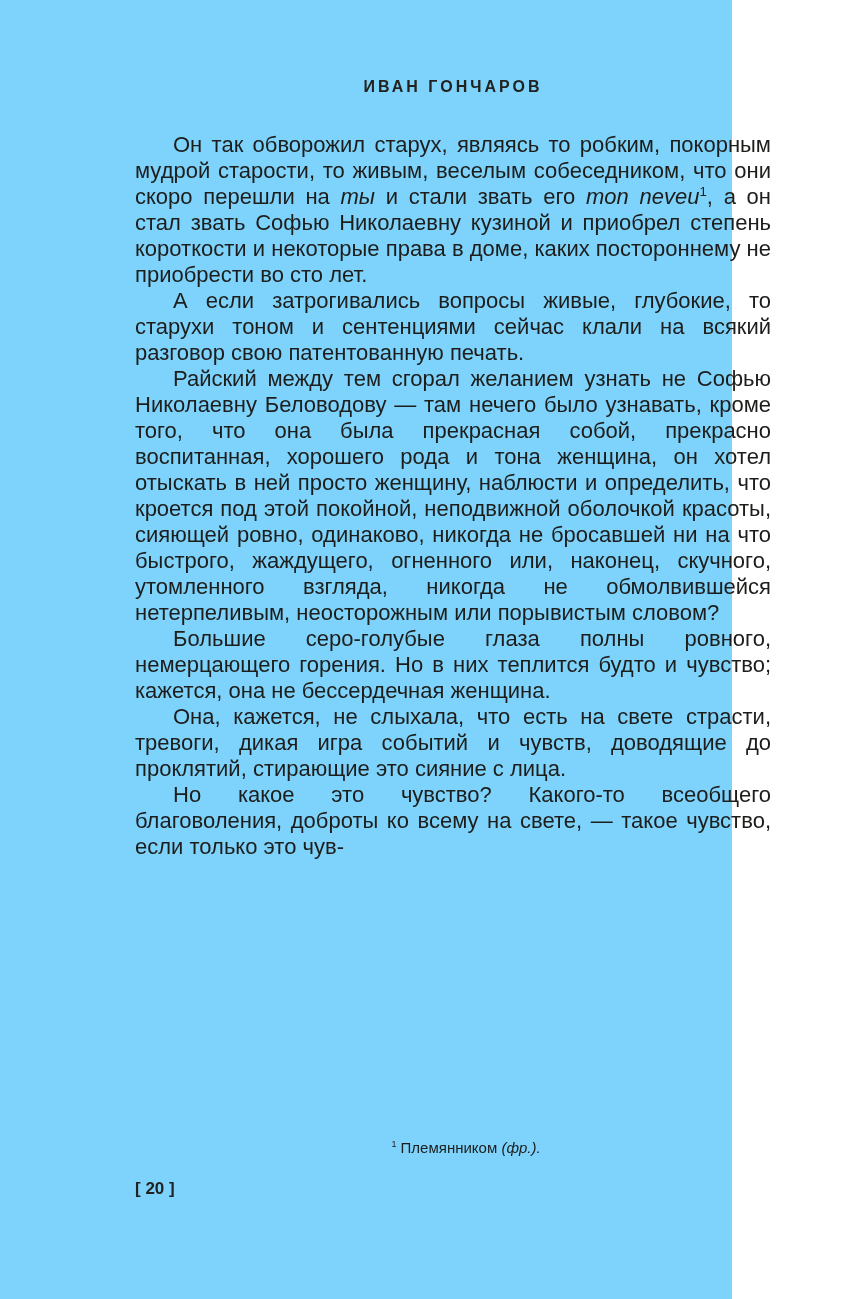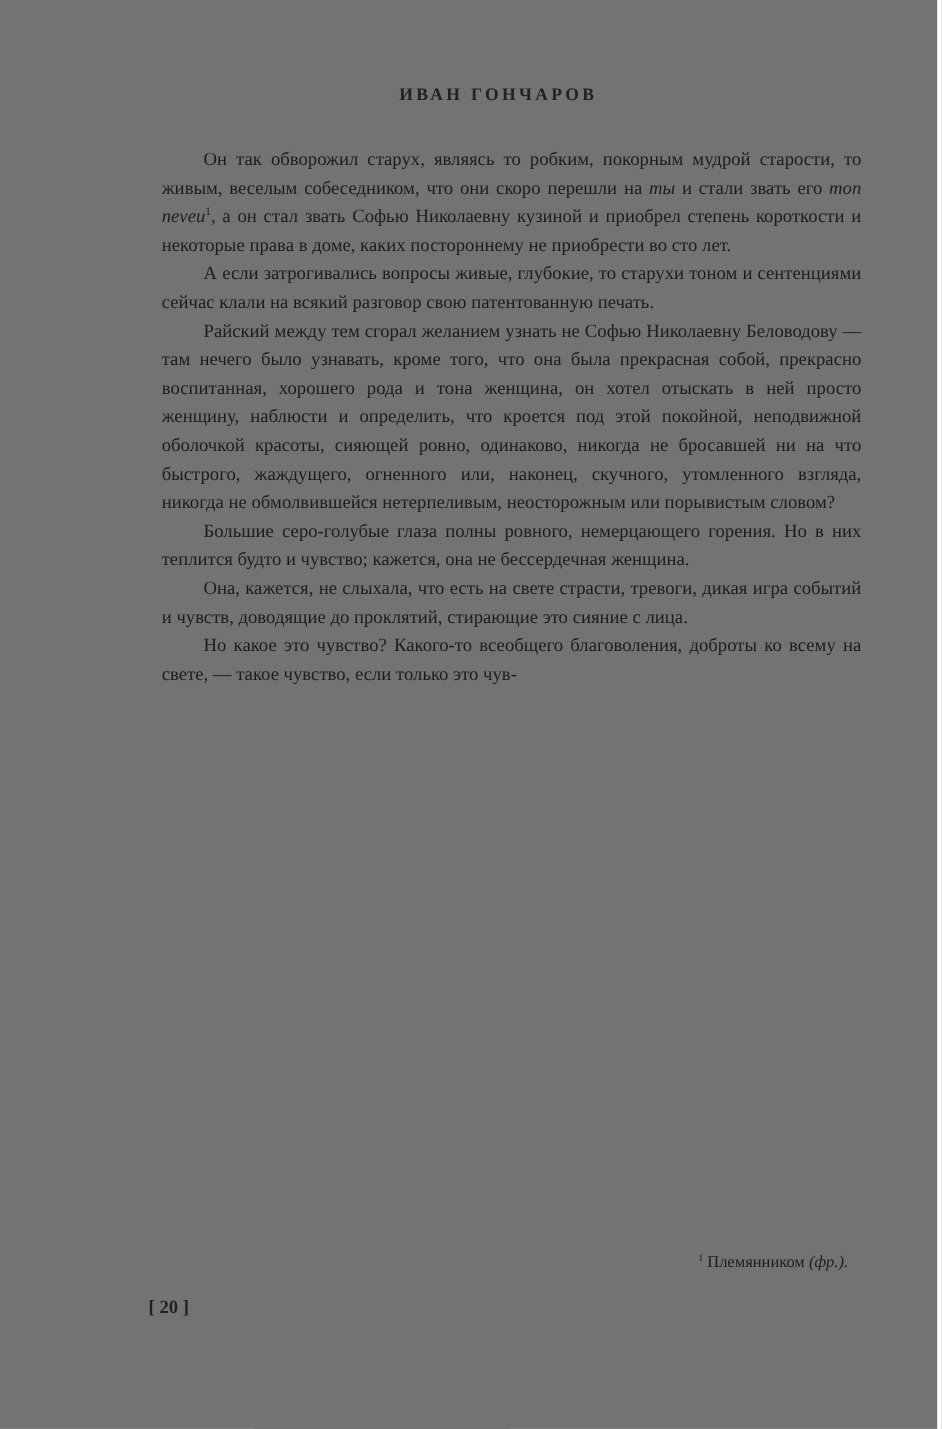--- a/index.html
+++ b/index.html
@@ -8,69 +8,68 @@
     padding: 0;
     background: #ffffff;
   }
   body {
     width: 856px;
     height: 1299px;
     overflow: hidden;
   }
   .book-page {
     position: relative;
-    width: 852px;
+    width: 732px;
     height: 1299px;
-    background: #737373;
+    background: #7dd3fc;
     color: #1d1d1b;
-    font-family: Liberation Serif, serif;
+    font-family: Liberation Sans, sans-serif;
   }
   .running-head {
     position: absolute;
     top: 77px;
     left: 135px;
     width: 636px;
     text-align: center;
     font-size: 16px;
     line-height: 20px;
     font-weight: bold;
     letter-spacing: 3px;
     color: #222220;
   }
   .text-block {
     position: absolute;
     top: 132px;
     left: 135px;
     width: 636px;
-    font-size: 17px;
+    font-size: 22px;
     line-height: 26px;
     text-align: justify;
     hyphens: auto;
-    margin-left: 12px;
     -webkit-hyphens: auto;
   }
   .para {
     margin: 0;
     text-indent: 38px;
   }
   .i { font-style: italic; }
   sup {
     font-size: 0.6em;
     line-height: 0;
     vertical-align: super;
   }
   .footnote {
     position: absolute;
     top: 1138px;
     left: 135px;
     width: 636px;
     font-size: 15px;
     line-height: 20px;
     text-indent: 26px;
-    text-align: right;
+    text-align: center;
   }
   .page-number {
     position: absolute;
     top: 1178px;
     left: 135px;
     width: 636px;
     text-align: left;
     font-size: 17px;
     line-height: 22px;
     font-weight: bold;

